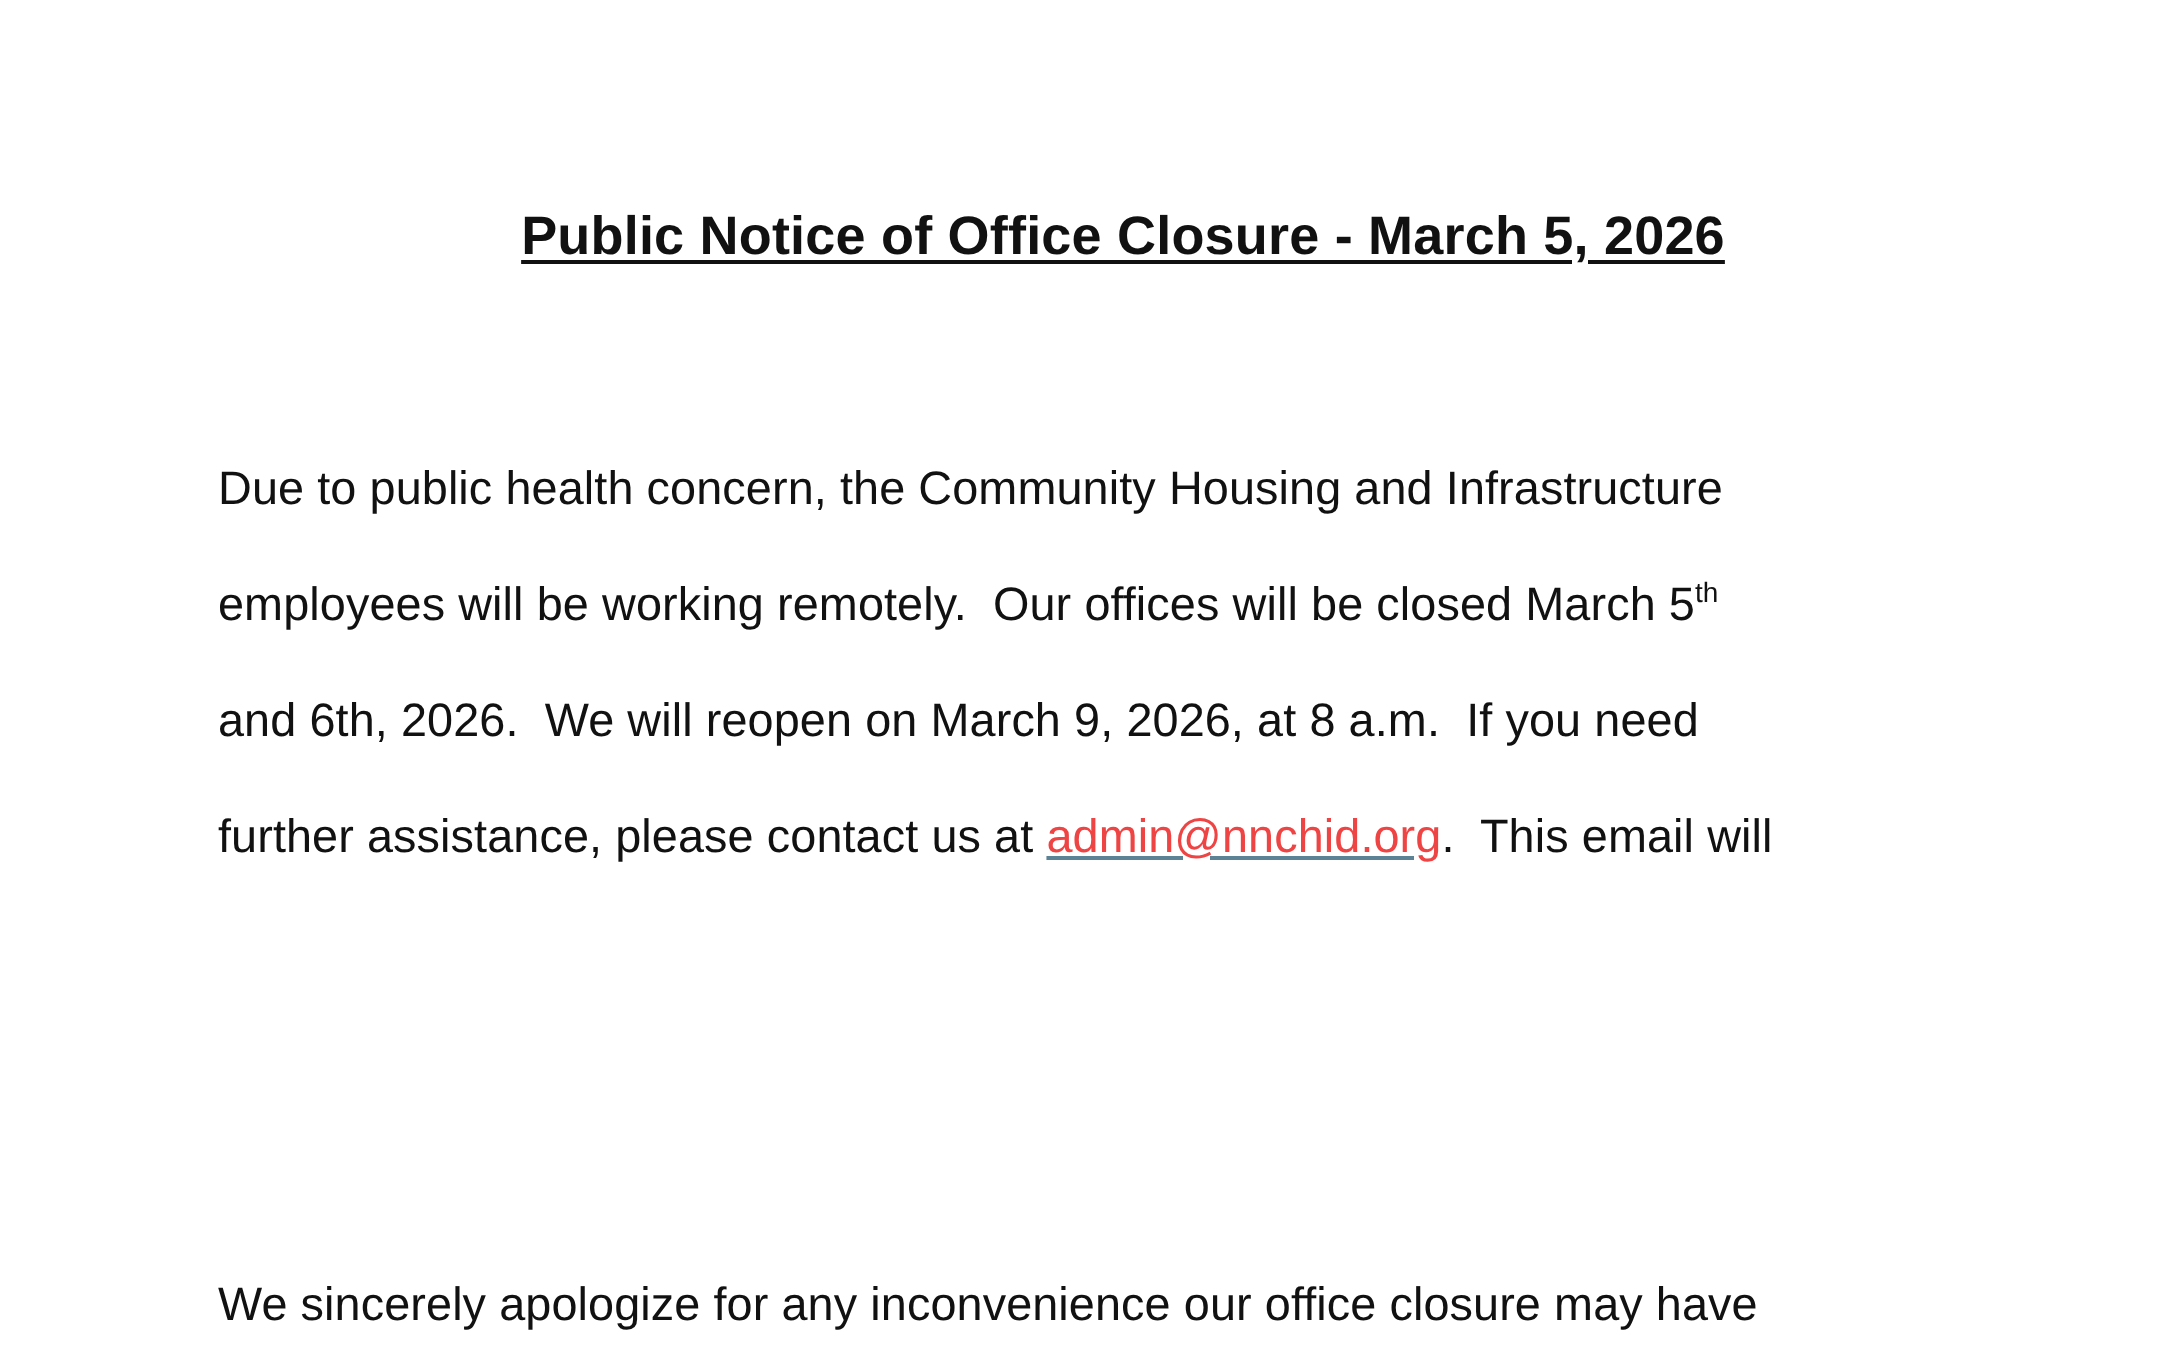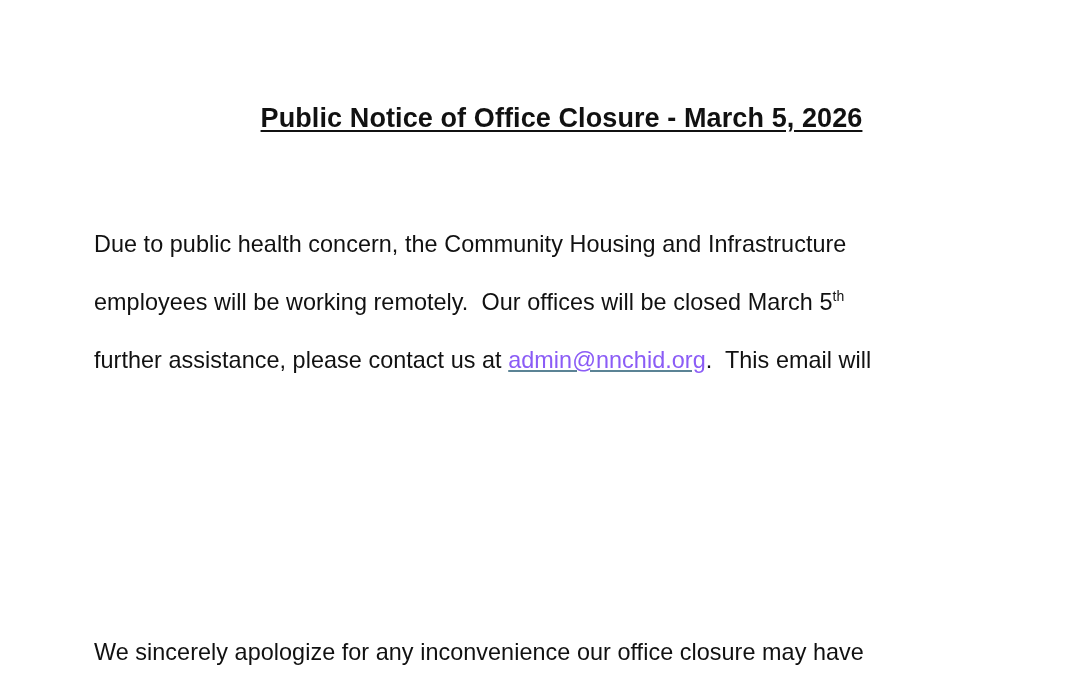--- a/index.html
+++ b/index.html
@@ -7,37 +7,38 @@
       width: 1080px; height: 675px; overflow: hidden; position: relative;
       font-family: "Liberation Sans", sans-serif; color: #111111;
     }
     .title {
       position: absolute; left: 0; width: 1123px; top: 103px;
       text-align: center; font-weight: bold; font-size: 27px;
       text-decoration: underline; text-underline-offset: 3px;
       letter-spacing: 0.1px;
     }
     .para {
-      position: absolute; left: 94px; width: 880px;
+      position: absolute; left: 109px; width: 880px;
       font-size: 23.4px; line-height: 58px; letter-spacing: 0.05px;
     }
     .p1 { top: 215px; }
     .p2 { top: 623px; }
     .line { display: block; white-space: pre; }
     sup { font-size: 14px; vertical-align: 9px; line-height: 0; }
-    a.email { color: #8b5cf6; text-decoration: underline; text-decoration-color: #5b8395; }
+    a.email { color: #ef4444; text-decoration: underline; text-decoration-color: #5b8395; }
   </style>
 </head>
 <body>
 
 <div>
   <div class="title">Public Notice of Office Closure - March 5, 2026</div>
 
   <div class="para p1">
     <span class="line">Due to public health concern, the Community Housing and Infrastructure</span>
     <span class="line"><span>employees will be working remotely.  Our offices will be closed March 5</span><sup>th</sup></span>
+    <span class="line">and 6th, 2026.  We will reopen on March 9, 2026, at 8 a.m.  If you need</span>
     <span class="line"><span>further assistance, please contact us at </span><a class="email" href="#">admin@nnchid.org</a><span>.  This email will</span></span>
   </div>
 
   <div class="para p2">
     <span class="line">We sincerely apologize for any inconvenience our office closure may have</span>
   </div>
 </div>
 
 </body></html>

